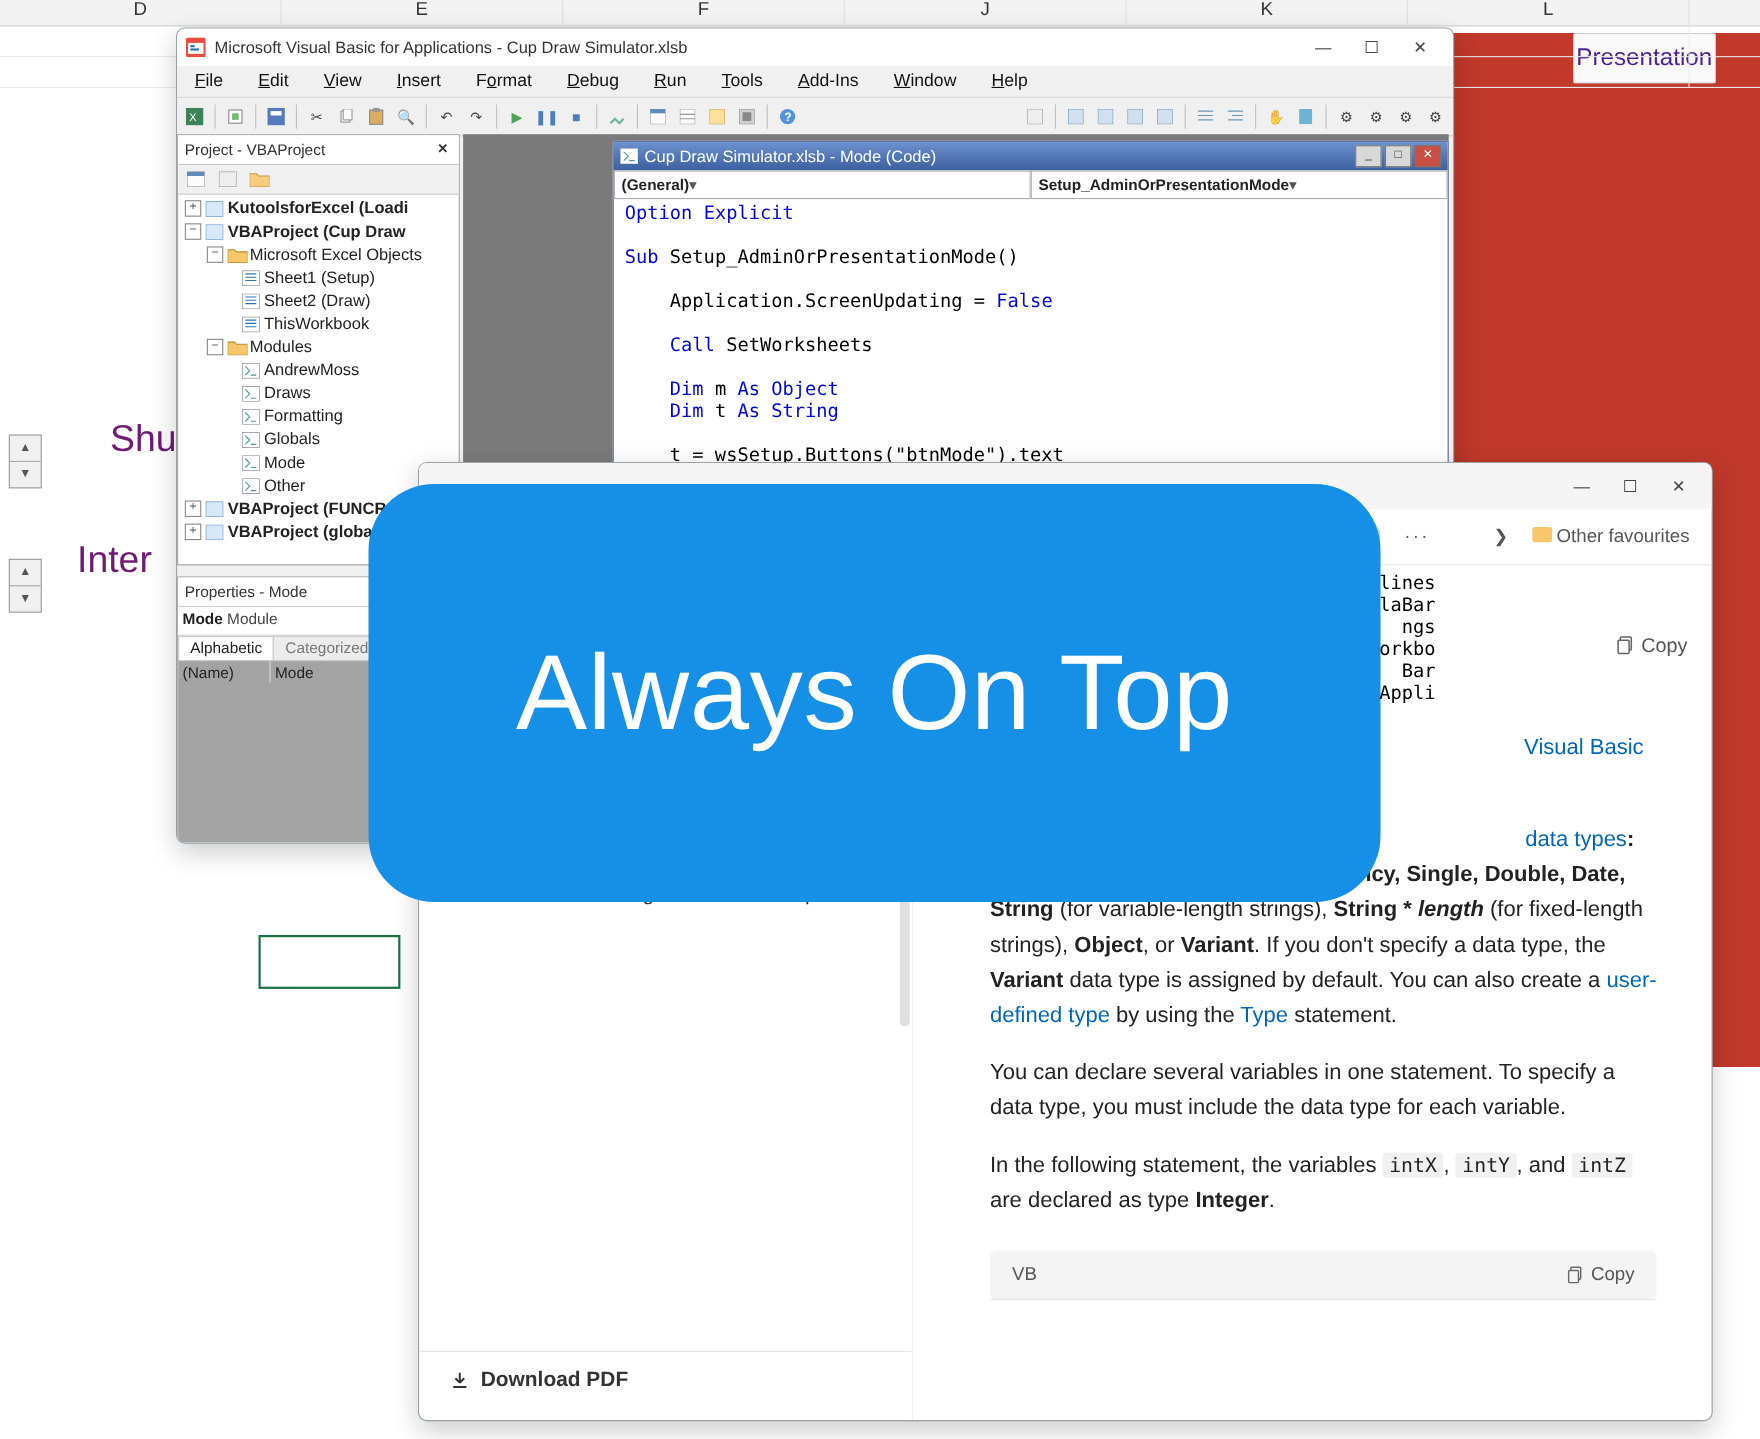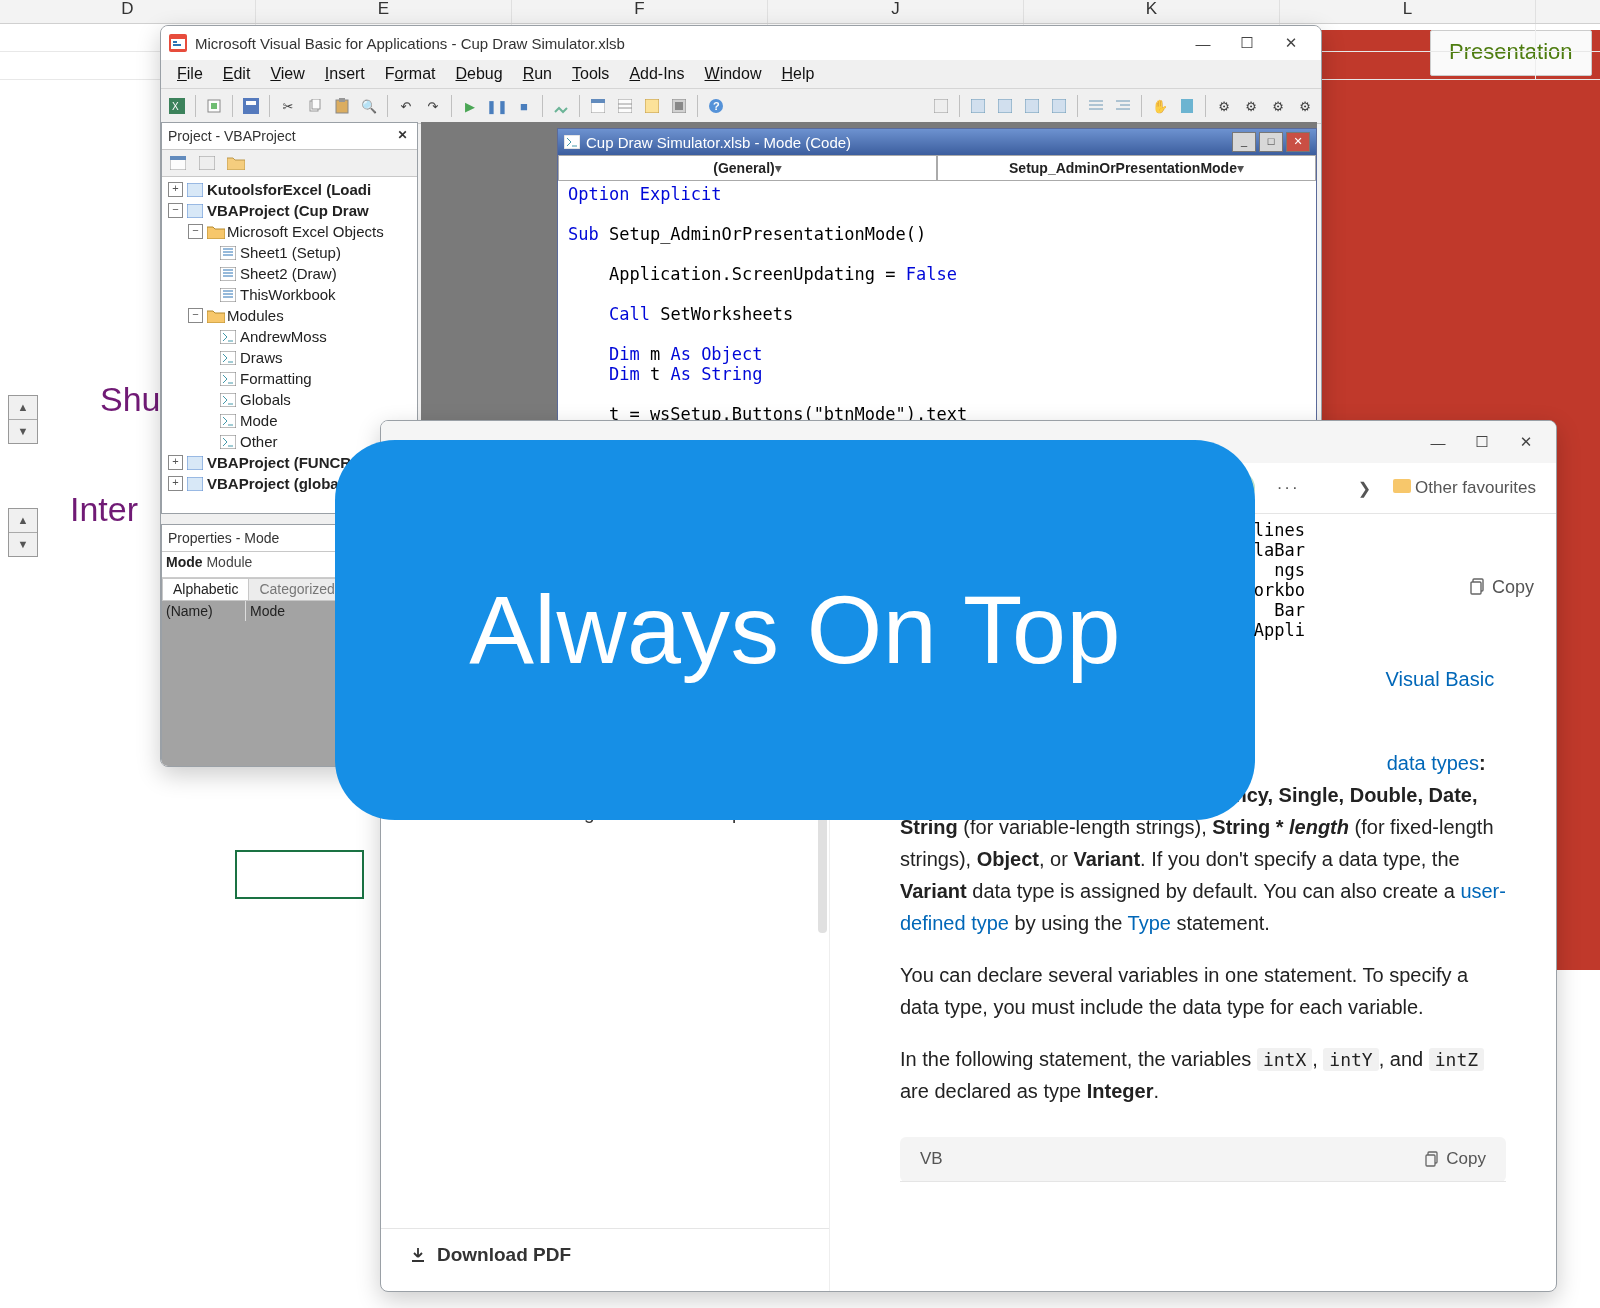--- a/index.html
+++ b/index.html
@@ -9,29 +9,29 @@
 .excel-col{flex:0 0 255px;text-align:center;line-height:28px;color:#333;border-right:1px solid #e0e0e0;font-size:17px}
 .red-block{position:absolute;top:30px;left:1260px;width:340px;height:940px;background:#c0392b}
 .excel-body{position:absolute;top:24px;left:0;right:0;bottom:0}
 .excel-grid-row{height:27px;border-bottom:1px solid #e8e8e8;display:flex}
 .excel-grid-row div{flex:0 0 255px;border-right:1px solid #eee}
 .excel-label{position:absolute;font-size:34px;font-weight:400;color:#701a75}
 .spinner{position:absolute;width:28px;height:47px;border:1px solid #999;background:#f0f0f0;display:flex;flex-direction:column}
 .spinner span{flex:1;text-align:center;line-height:22px;font-size:11px;color:#555;border-bottom:1px solid #aaa}
 .spinner span:last-child{border-bottom:none}
 .sel-cell{position:absolute;border:2px solid #1a7243;background:#fff}
-.pres-btn{position:absolute;top:30px;left:1430px;height:44px;padding:0 18px;background:#fafafa;border:1px solid #ccc;border-radius:2px;font-size:22px;line-height:42px;color:#4d7c0f}
+.pres-btn{position:absolute;top:30px;left:1430px;height:44px;padding:0 2px;background:#fafafa;border:1px solid #ccc;border-radius:2px;font-size:22px;line-height:42px;color:#4c1d95}
 
 .window{position:absolute;border:1px solid #9aa0a6;border-radius:8px;background:#f0f0f0;box-shadow:0 8px 24px rgba(0,0,0,.2);overflow:hidden}
 .vba{top:25px;left:160px;width:1160px;height:740px}
 .titlebar{height:34px;background:#fff;display:flex;align-items:center;padding:0 8px;font-size:15px;color:#333}
 .titlebar .ico{width:18px;height:18px;margin-right:8px;display:inline-block}
 .titlebar .sp{flex:1}
 .winbtn{width:44px;height:30px;display:flex;align-items:center;justify-content:center;color:#444}
-.menubar{height:28px;background:#f0f0f0;display:flex;align-items:center;padding:0 6px;gap:0;font-size:16px;color:#111}
+.menubar{height:28px;background:#f0f0f0;display:flex;align-items:center;padding:0 6px;gap:12px;font-size:16px;color:#111}
 .menubar span{padding:4px 10px}
 .menubar span u{text-decoration:underline}
 .toolbar{height:34px;background:#f0f0f0;border-top:1px solid #d5d5d5;border-bottom:1px solid #c8c8c8;display:flex;align-items:center;padding:0 4px;gap:3px}
 .tb-btn{width:22px;height:22px;border:1px solid transparent;border-radius:2px;display:flex;align-items:center;justify-content:center;opacity:.85}
 .tb-sep{width:1px;height:22px;background:#c0c0c0;margin:0 3px}
 
 .pane{background:#fff;border:1px solid #9aa0a6;display:flex;flex-direction:column;font-size:15px}
 .pane-title{height:22px;background:#fff;color:#333;padding:2px 6px;font-size:14px;border-bottom:1px solid #c8c8c8;display:flex;align-items:center}
 .pane-title .sp{flex:1}
 .close-x{width:17px;height:17px;font-size:12px;font-weight:700;text-align:center;line-height:15px}
@@ -55,21 +55,21 @@
 .prop-row div:first-child{width:75px;border-right:1px solid #ddd}
 
 .code-mdi{position:absolute;top:96px;left:260px;right:4px;bottom:4px;background:#7a7a7a}
 .code-win{position:absolute;top:6px;left:136px;right:0;bottom:130px;background:#fff;border:1px solid #5a6a9a;display:flex;flex-direction:column}
 .code-title{height:26px;background:linear-gradient(#6d92d0,#3c5e9e);color:#fff;display:flex;align-items:center;padding:0 6px;font-size:15px}
 .code-title .sp{flex:1}
 .mdi-btn{width:22px;height:18px;background:#d8d8d8;border:1px solid #777;margin-left:3px;font-size:11px;line-height:16px;text-align:center;color:#333}
 .mdi-btn.cls{background:#c94f44;color:#fff}
 .code-dd{height:24px;display:flex;border-bottom:1px solid #c8c8c8}
 .code-dd select,.code-dd .fake-sel{flex:1;height:24px;border:1px solid #aaa;background:#fff;font-size:14px;padding:0 6px;font-family:inherit;font-weight:700;appearance:none}
-.code-dd .fake-sel{display:flex;align-items:center;justify-content:center}
+.code-dd .fake-sel{display:flex;align-items:center;justify-content:flex-start}
 .code-dd .fake-sel::after{content:"▾";color:#555;font-weight:400}
 .code-area{flex:1;overflow:hidden;padding:4px 10px;font-family:Consolas,monospace;font-size:17px;line-height:20px;white-space:pre;color:#000}
 .kw{color:#0008d8}
 .rfrag{text-align:right;color:#000;padding-right:60px;white-space:pre}
 
 .overlay{position:absolute;top:440px;left:335px;width:920px;height:380px;background:#168fe6;border-radius:60px;display:flex;flex-direction:column;align-items:center;justify-content:center;color:#fff;font-size:97px;line-height:1.15;font-weight:400;letter-spacing:0.5px}
 
 .browser{top:420px;left:380px;width:1175px;height:870px;background:#fff}
 .browser .titlebar{height:42px;background:#f5f5f5;justify-content:flex-end;gap:0}
 .br-tb{height:50px;border-bottom:1px solid #e5e5e5;display:flex;align-items:center;justify-content:flex-end;padding:0 20px;gap:22px;font-size:17px;color:#555}

